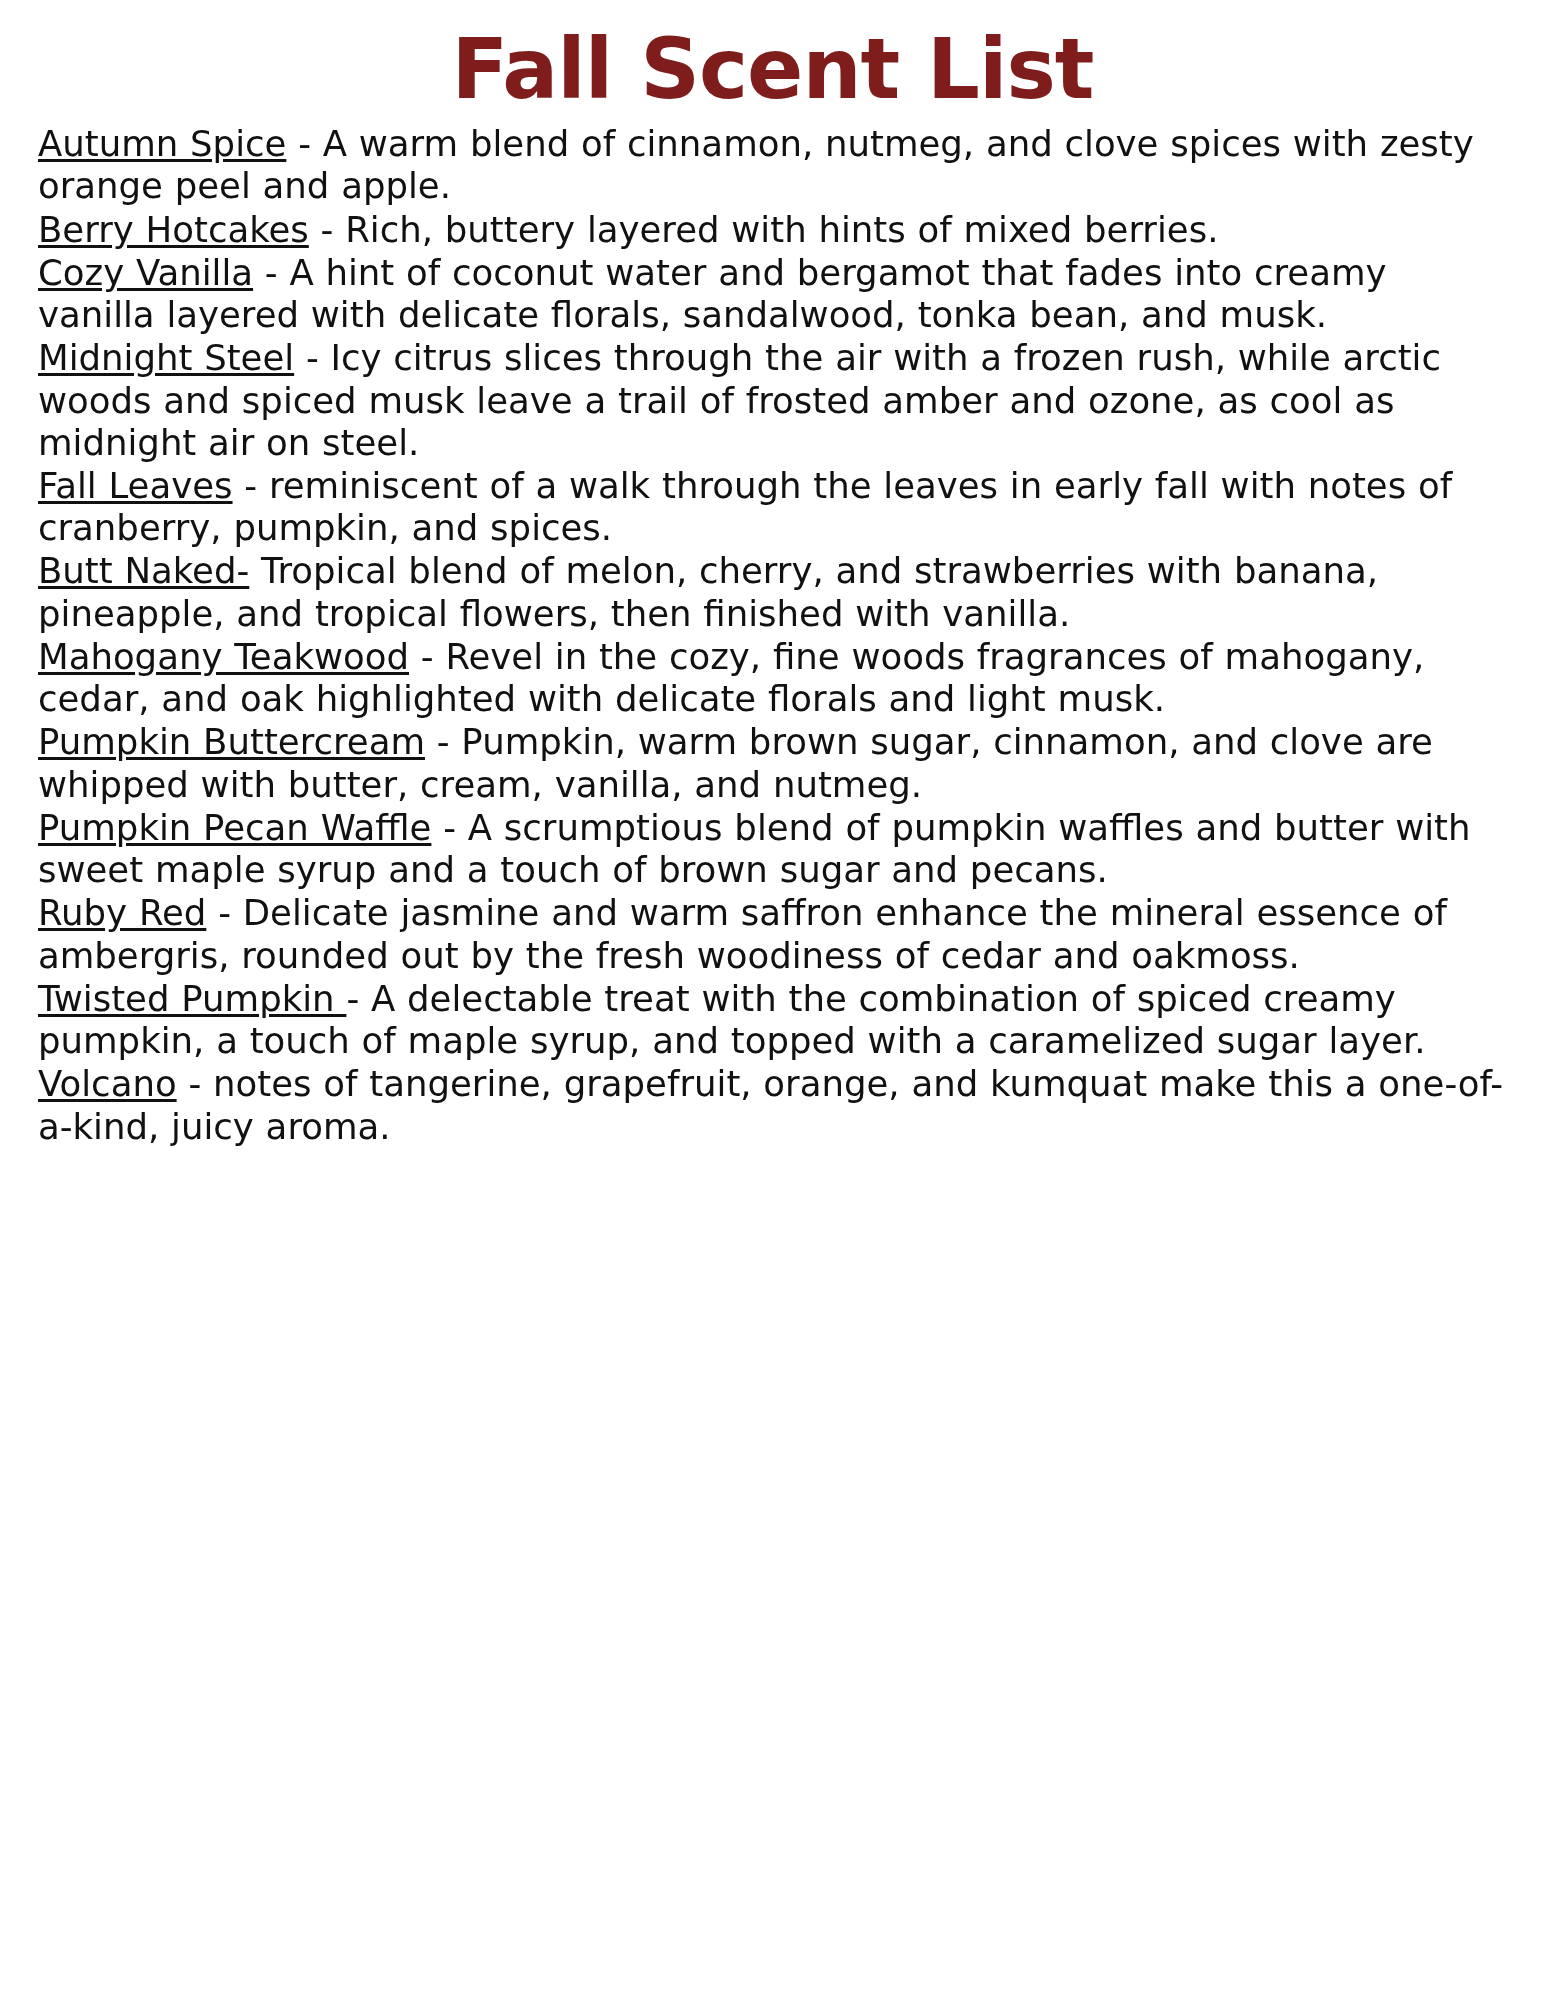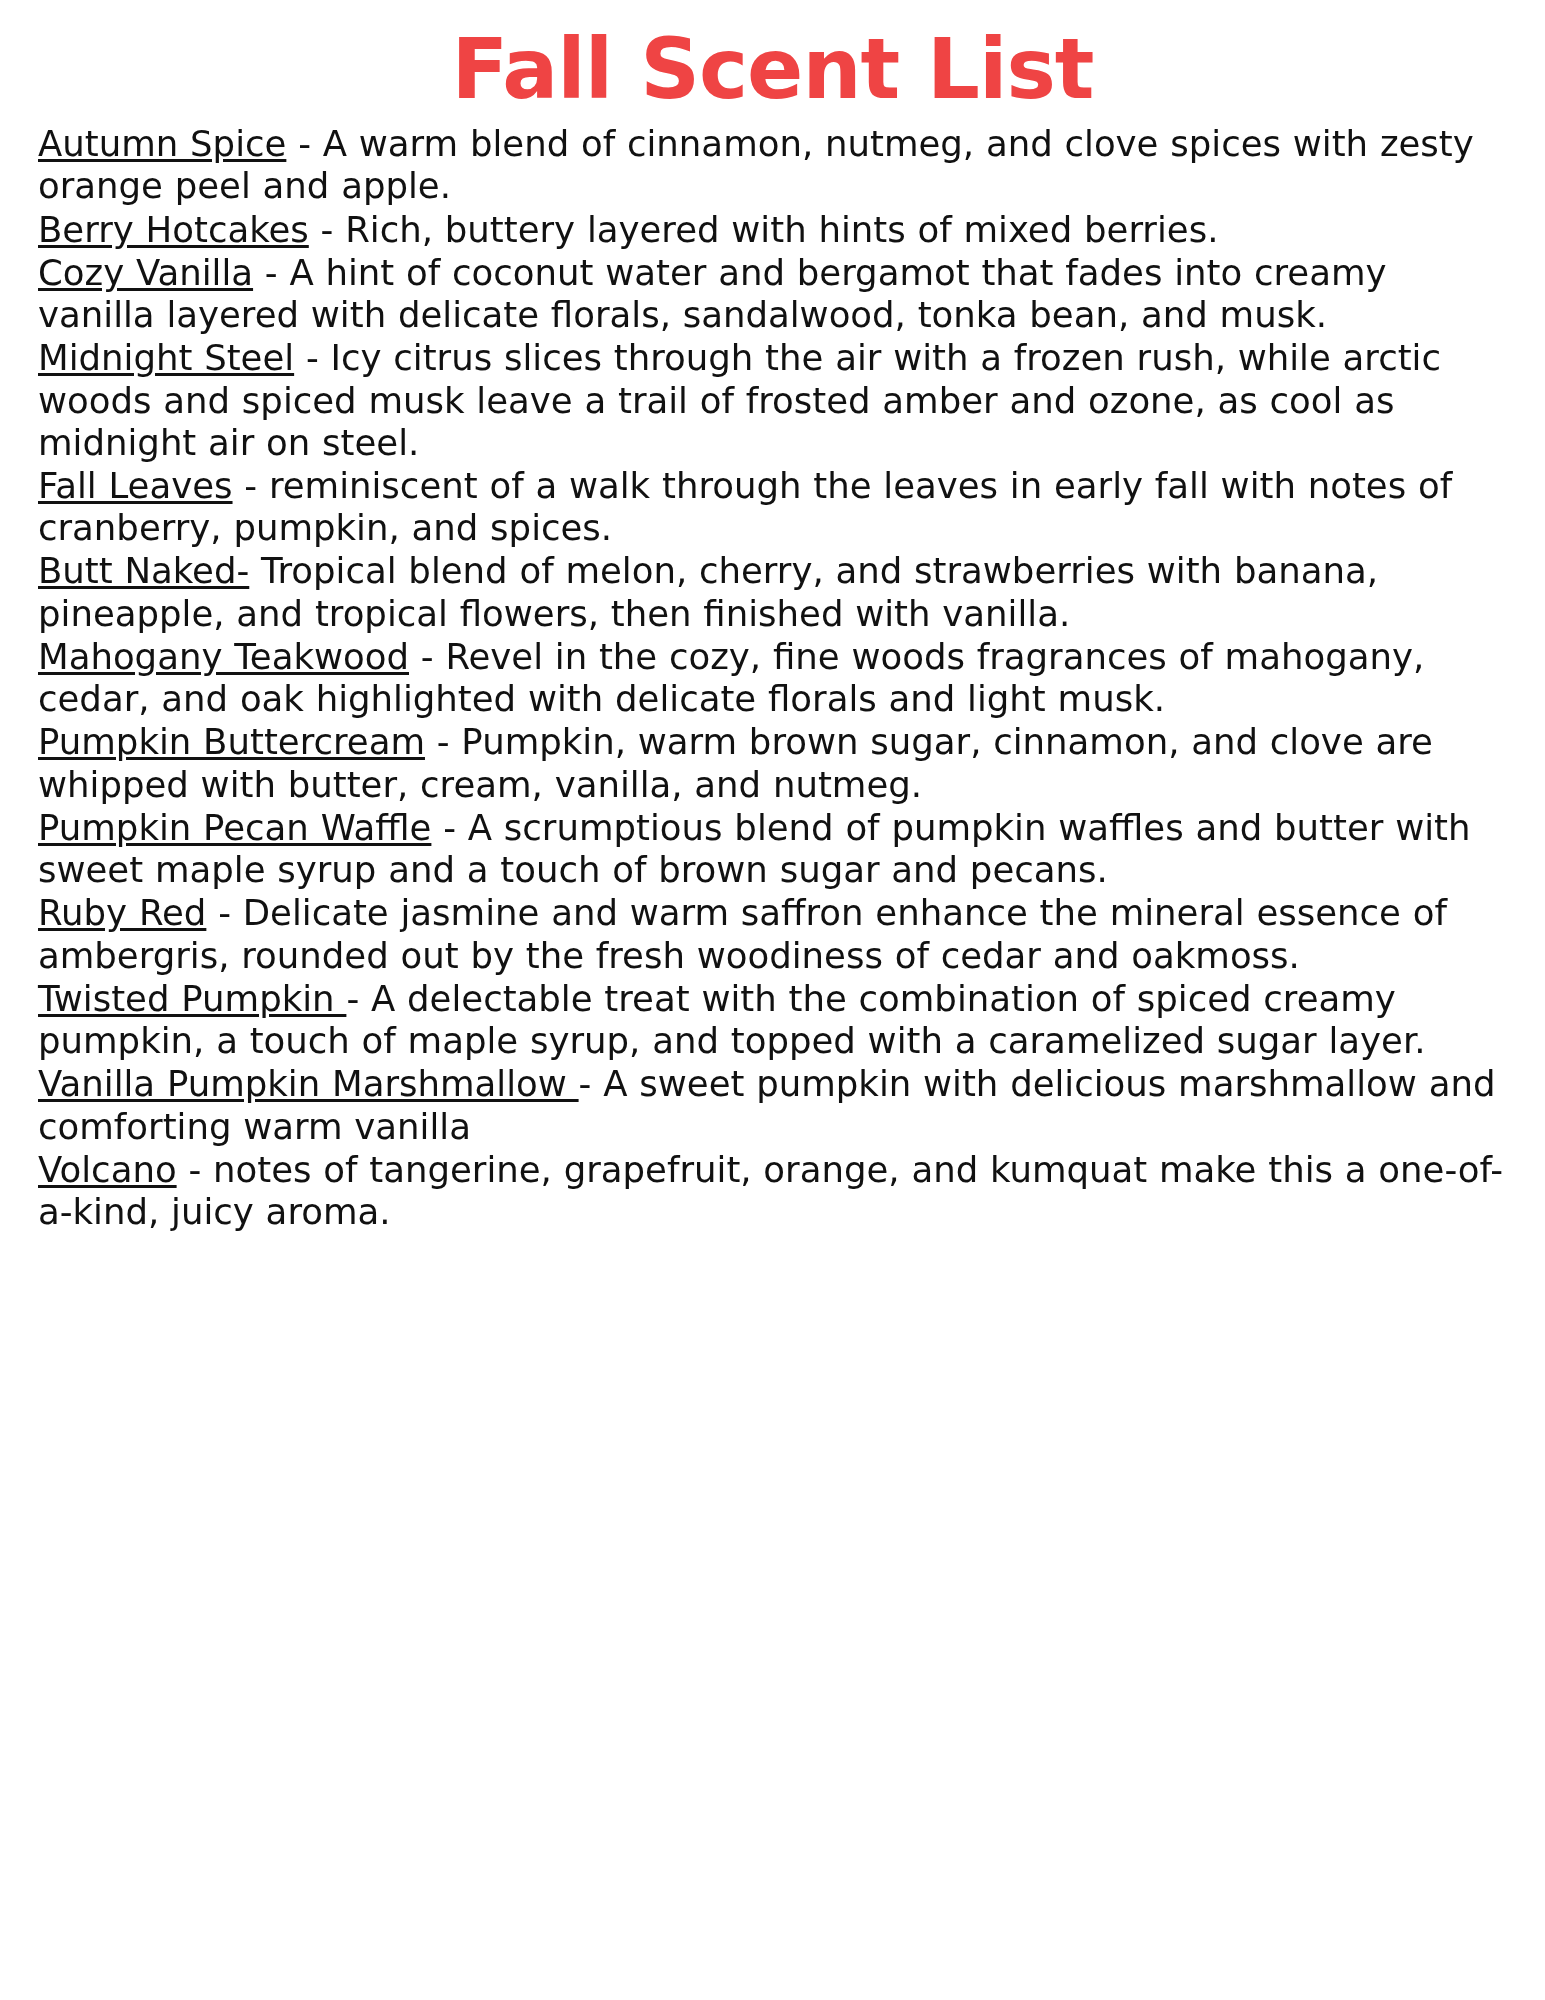--- a/index.html
+++ b/index.html
@@ -22,21 +22,21 @@
     background: #ffffff;
   }
   .doc-title {
     text-align: center;
     font-family: "DejaVu Sans", sans-serif;
     font-weight: bold;
     font-size: 83px;
     line-height: 1.05;
     letter-spacing: -1px;
     margin: 8px 0 10px 0;
-    color: #ef4444;
+    color: #7f1d1d;
   }
   .scent-list {
     margin: 0;
     padding: 0;
     list-style: none;
   }
   .scent-entry {
     font-size: 35.5px;
     line-height: 1.19;
     margin: 0 0 1px 0;
@@ -62,16 +62,15 @@
       <p class="scent-entry"><span class="scent-name">Berry Hotcakes</span><span class="scent-desc"> - Rich, buttery layered with hints of mixed berries.</span></p>
       <p class="scent-entry"><span class="scent-name">Cozy Vanilla</span><span class="scent-desc"> - A hint of coconut water and bergamot that fades into creamy vanilla layered with delicate florals, sandalwood, tonka bean, and musk.</span></p>
       <p class="scent-entry"><span class="scent-name">Midnight Steel</span><span class="scent-desc"> - Icy citrus slices through the air with a frozen rush, while arctic woods and spiced musk leave a trail of frosted amber and ozone, as cool as midnight air on steel.</span></p>
       <p class="scent-entry"><span class="scent-name">Fall Leaves</span><span class="scent-desc"> - reminiscent of a walk through the leaves in early fall with notes of cranberry, pumpkin, and spices.</span></p>
       <p class="scent-entry"><span class="scent-name">Butt Naked-</span><span class="scent-desc"> Tropical blend of melon, cherry, and strawberries with banana, pineapple, and tropical flowers, then finished with vanilla.</span></p>
       <p class="scent-entry"><span class="scent-name">Mahogany Teakwood</span><span class="scent-desc"> - Revel in the cozy, fine woods fragrances of mahogany, cedar, and oak highlighted with delicate florals and light musk.</span></p>
       <p class="scent-entry"><span class="scent-name">Pumpkin Buttercream</span><span class="scent-desc"> - Pumpkin, warm brown sugar, cinnamon, and clove are whipped with butter, cream, vanilla, and nutmeg.</span></p>
       <p class="scent-entry"><span class="scent-name">Pumpkin Pecan Waffle</span><span class="scent-desc"> - A scrumptious blend of pumpkin waffles and butter with sweet maple syrup and a touch of brown sugar and pecans.</span></p>
       <p class="scent-entry"><span class="scent-name">Ruby Red</span><span class="scent-desc"> - Delicate jasmine and warm saffron enhance the mineral essence of ambergris, rounded out by the fresh woodiness of cedar and oakmoss.</span></p>
       <p class="scent-entry"><span class="scent-name">Twisted Pumpkin </span><span class="scent-desc">- A delectable treat with the combination of spiced creamy pumpkin, a touch of maple syrup, and topped with a caramelized sugar layer.</span></p>
-      <p class="scent-entry"><span class="scent-name">Vanilla Pumpkin Marshmallow </span><span class="scent-desc">- A sweet pumpkin with delicious marshmallow and comforting warm vanilla</span></p>
       <p class="scent-entry"><span class="scent-name">Volcano</span><span class="scent-desc"> - notes of tangerine, grapefruit, orange, and kumquat make this a one-of-a-kind, juicy aroma.</span></p>
     </div>
 </div>
 
 </body></html>

